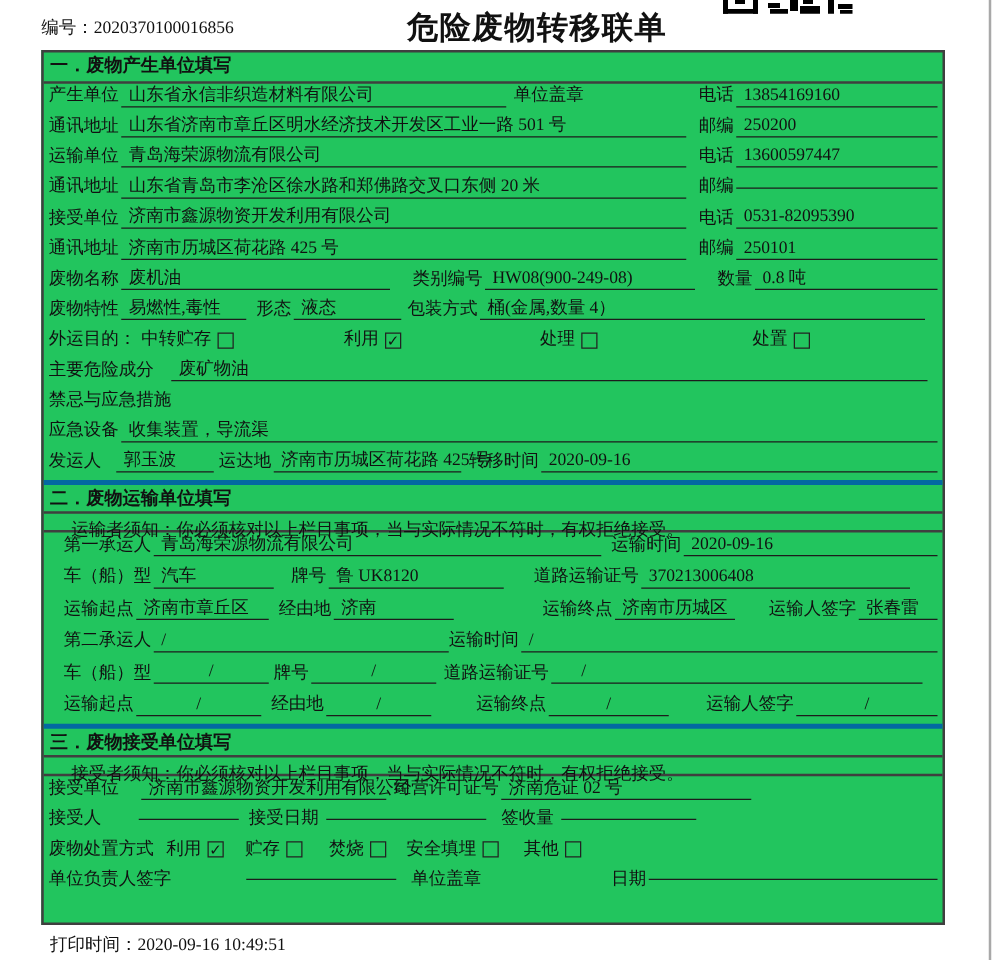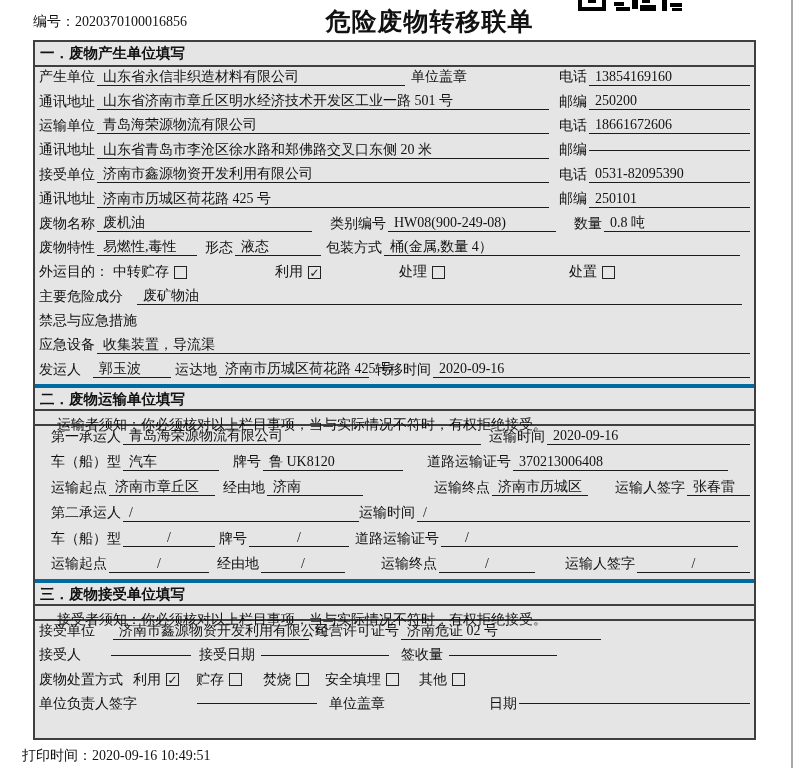--- a/index.html
+++ b/index.html
@@ -13,21 +13,21 @@
   .hdr-serial{position:absolute;left:33px;top:13px;white-space:nowrap;}
   .hdr-title{
     position:absolute;left:33px;top:5px;width:723px;text-align:center;padding-left:70px;
     font-family:"Liberation Sans","DejaVu Sans",sans-serif;
     font-size:25px;font-weight:bold;letter-spacing:1px;
   }
   .qr{position:absolute;left:578px;top:0;}
   .right-edge{position:absolute;left:791px;top:0;width:2px;height:768px;background:#a8a8a8;}
   .form-table{
     position:absolute;left:33px;top:40px;width:723px;height:700px;
-    border:2px solid #3f3f3f;background:#e5e5e5;
+    border:2px solid #3f3f3f;background:#22c55e;
   }
   .sec-title{
     height:25px;line-height:23px;padding-left:5px;
     font-family:"Liberation Sans","DejaVu Sans",sans-serif;
     font-weight:bold;font-size:14.5px;
     border-bottom:2px solid #3f3f3f;
   }
   .bt{border-top:4px solid #0369a1;height:27px;}
   .notice{
     height:15px;line-height:27px;padding-left:22px;
@@ -43,21 +43,21 @@
     padding:0 6px;margin-left:2px;white-space:nowrap;
   }
   .fill{flex:1;}
   .tc{text-align:center;}
   .cb{
     display:inline-block;width:13px;height:13px;border:1px solid #222;
     margin-left:5px;line-height:12px;text-align:center;
     font-family:"DejaVu Sans",sans-serif;
   }
   .cb i{font-style:normal;font-size:12px;font-weight:bold;display:block;line-height:12px;}
-  .foot{position:absolute;left:22px;top:747px;white-space:nowrap;}
+  .foot{position:absolute;left:40px;top:747px;white-space:nowrap;}
 </style>
 </head>
 <body>
 
 <div class="hdr-serial">
   <span>编号：</span><span>2020370100016856</span>
 </div>
 <div class="hdr-title">危险废物转移联单</div>
 
 <svg class="qr" width="104" height="11" viewBox="0 0 104 11" shape-rendering="crispEdges">
@@ -95,21 +95,21 @@
     <span class="lbl">通讯地址</span>
     <span class="val" style="width:452px">山东省济南市章丘区明水经济技术开发区工业一路 501 号</span>
     <span class="lbl" style="margin-left:10px">邮编</span>
     <span class="val fill">250200</span>
   </div>
 
   <div class="row s1r">
     <span class="lbl">运输单位</span>
     <span class="val" style="width:452px">青岛海荣源物流有限公司</span>
     <span class="lbl" style="margin-left:10px">电话</span>
-    <span class="val fill">18661672606</span>
+    <span class="val fill">13600597447</span>
   </div>
 
   <div class="row s1r">
     <span class="lbl">通讯地址</span>
     <span class="val" style="width:452px">山东省青岛市李沧区徐水路和郑佛路交叉口东侧 20 米</span>
     <span class="lbl" style="margin-left:10px">邮编</span>
     <span class="val fill"></span>
   </div>
 
   <div class="row s1r">
@@ -147,21 +147,21 @@
   <div class="row s1r">
     <span class="lbl">外运目的：</span>
     <span class="lbl" style="margin-left:4px">中转贮存</span>
     <span class="cb">
         <i></i>
       </span>
     <span class="lbl" style="margin-left:88px">利用</span>
     <span class="cb">
         <i>✓</i>
       </span>
-    <span class="lbl" style="margin-left:78px">处理</span>
+    <span class="lbl" style="margin-left:111px">处理</span>
     <span class="cb">
         <i></i>
       </span>
     <span class="lbl" style="margin-left:124px">处置</span>
     <span class="cb">
         <i></i>
       </span>
   </div>
 
   <div class="row s1r">

